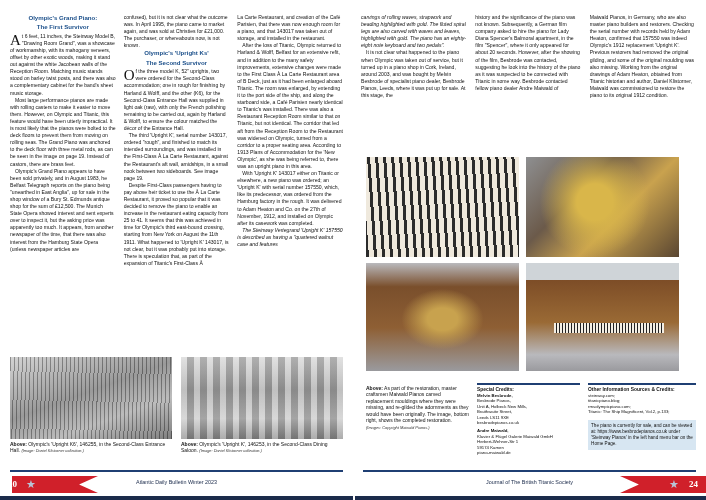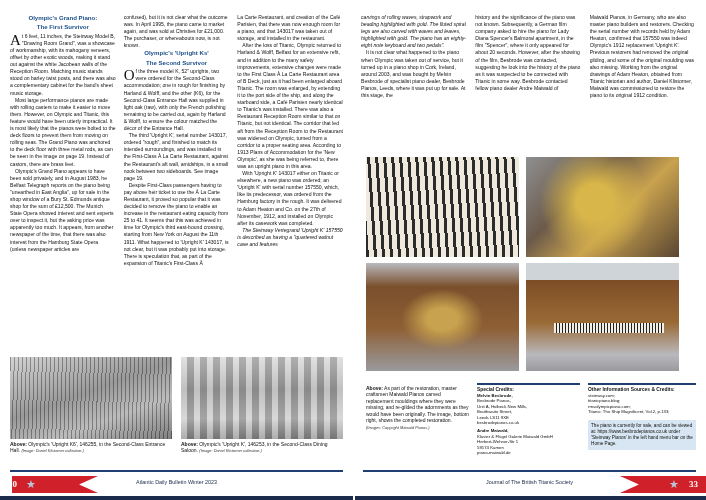--- a/index.html
+++ b/index.html
@@ -327,20 +327,20 @@
           <p>The piano is currently for sale, and can be viewed at: https://www.besbrodepianos.co.uk under 'Steinway Pianos' in the left hand menu bar on the Home Page.</p>
         </div>
       </div>
     </div>
 
     <div class="footer">
       <div class="footrule"></div>
       <div class="folio-text">Journal of The British Titanic Society</div>
       <div class="ribbon right">
         <div class="tail"></div>
-        <div class="num">33</div>
+        <div class="num">24</div>
         <div class="star">★</div>
       </div>
     </div>
   </div>
 
   <div class="bottom-edge"></div>
 </div>
 
 </body></html>

